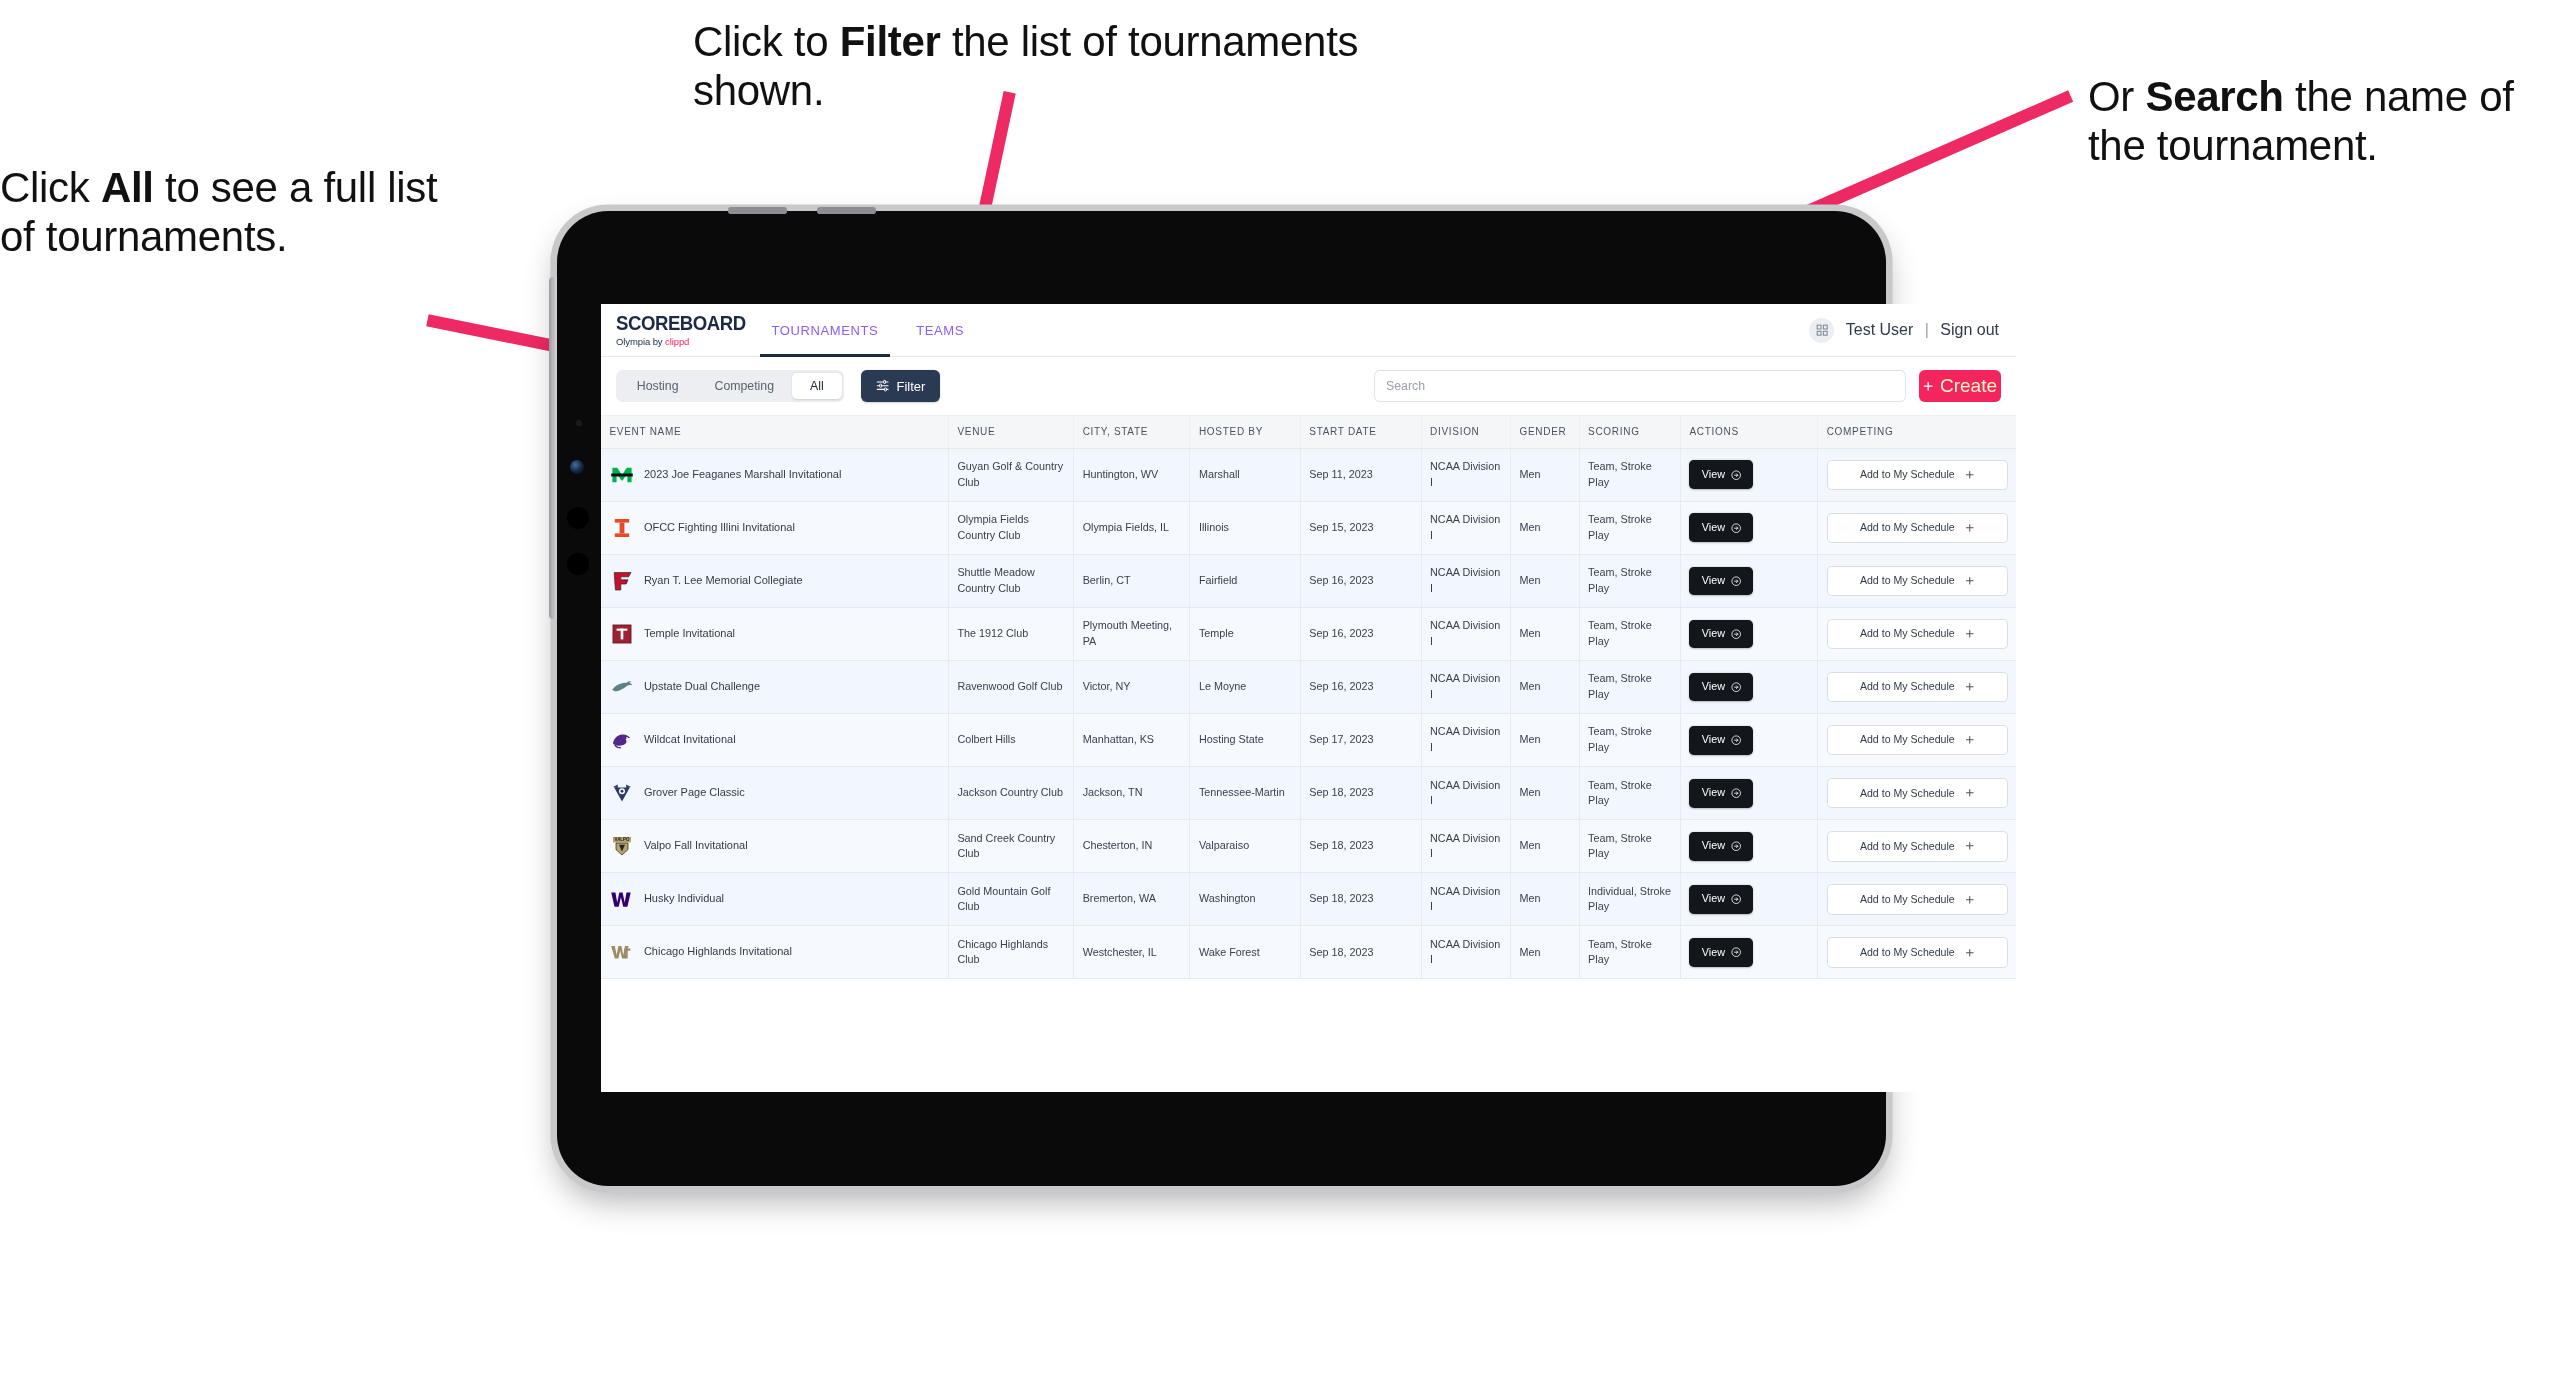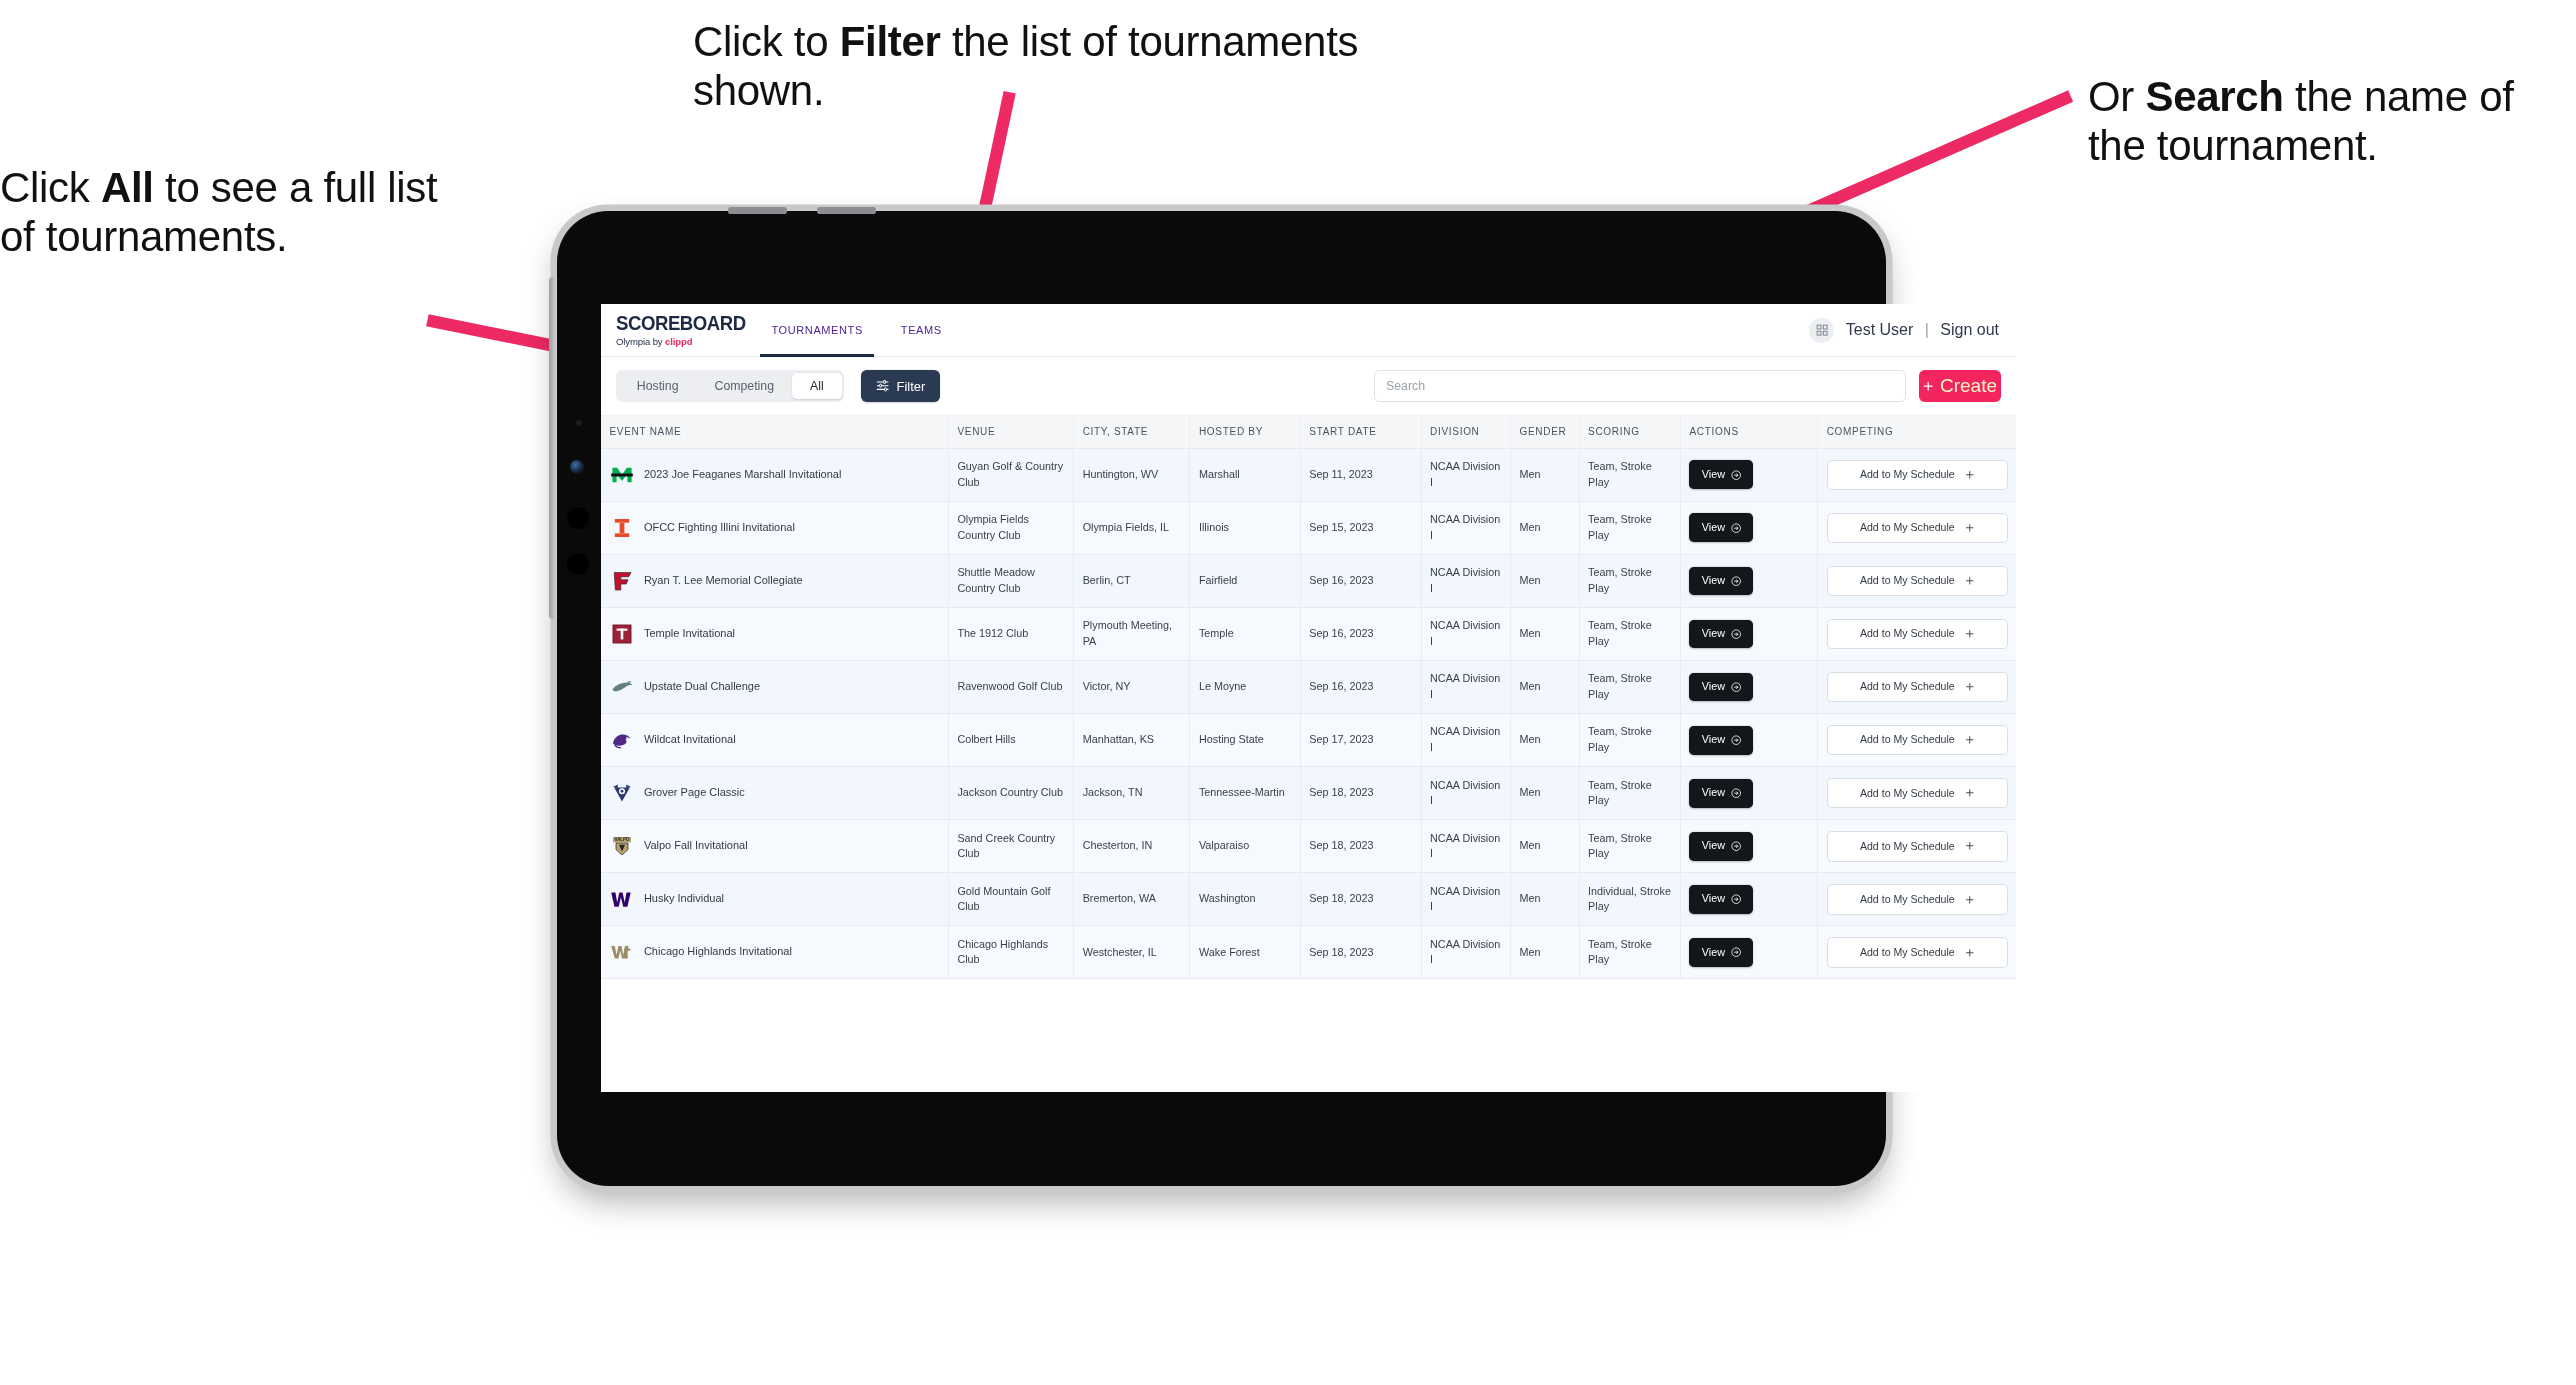--- a/index.html
+++ b/index.html
@@ -64,25 +64,25 @@
     position: relative; height: 53px; background:#fff;
     border-bottom: 0.9px solid #e3e6ea; display:flex; align-items:center;
   }
   #logo-wrap { padding-left: 15px; width: 142px; }
   .logo-main {
     font-family: "Liberation Sans", sans-serif;
     font-weight: 700; font-size: 20px; letter-spacing: -0.5px;
     color:#1d2a44; line-height:1; transform: scaleX(0.93); transform-origin: left center;
   }
   .logo-sub { font-size: 9.5px; color:#1d2a44; margin-top: 2.8px; letter-spacing:-0.1px; }
-  .logo-sub .brand { color:#f4245e; font-weight:700; }
+  .logo-sub .brand { color:#f4245e; font-weight:400; }
 
   .navtabs { display:flex; align-items:flex-end; height:100%; margin-left: 9.5px; }
   .navtab {
-    font-size: 11px; letter-spacing: 0.6px; color:#4c1d95;
+    font-size: 13px; letter-spacing: 0.6px; color:#8b5cf6;
     padding: 9px 19px; height:100%; display:flex; align-items:center;
     position:relative; cursor:pointer; white-space:nowrap;
   }
   .navtab.active::after{
     content:""; position:absolute; left:7.6px; right:7.6px; bottom:-0.9px; height:2.8px;
     background:#1d2a44;
   }
   #userzone {
     margin-left:auto; display:flex; align-items:center; gap:11.4px;
     padding-right: 17px; font-size:16px; color:#2f3a4a;

